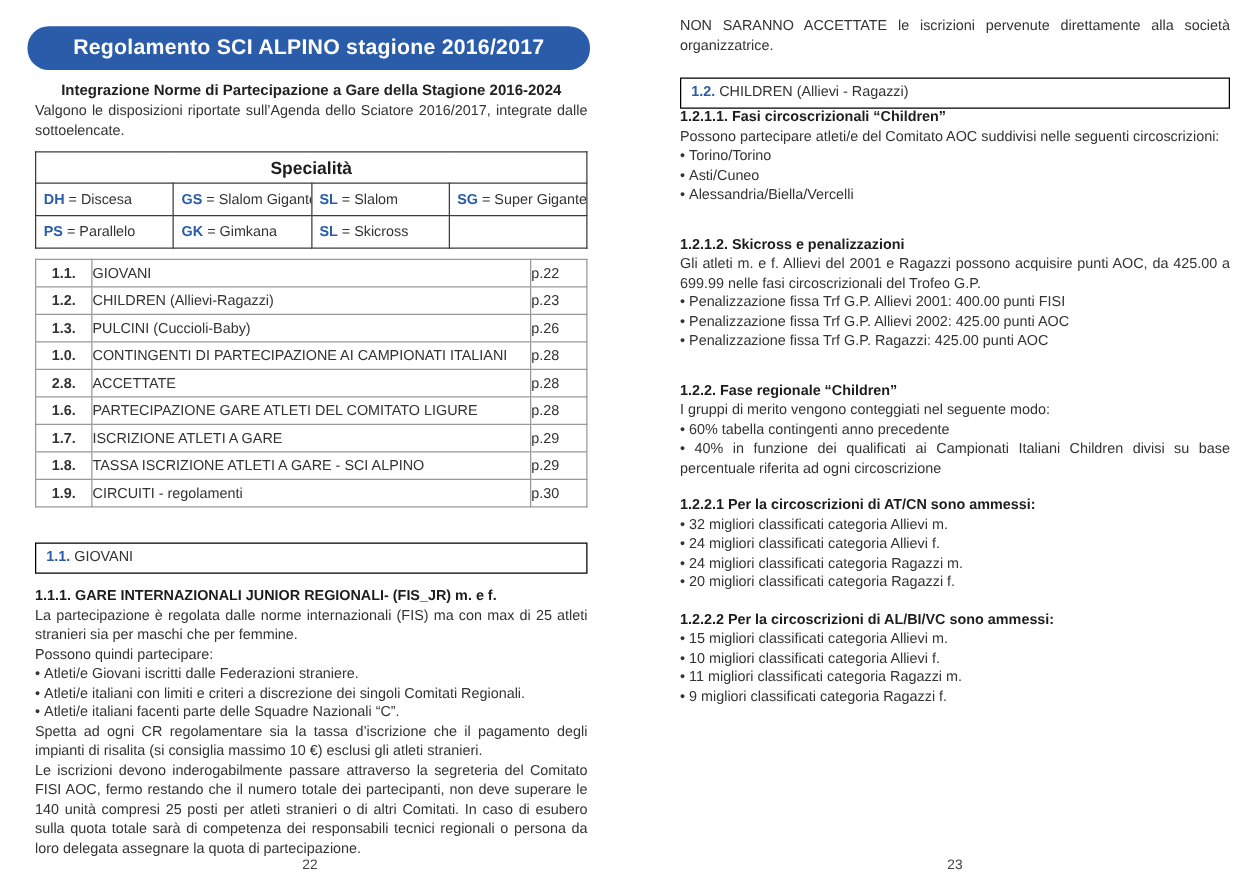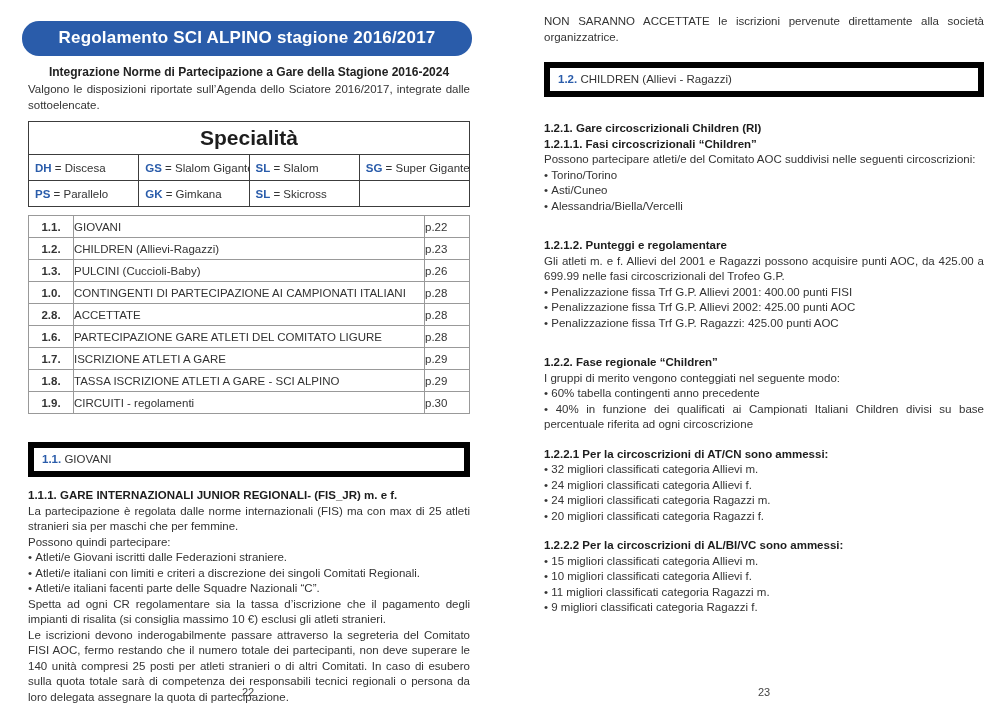--- a/index.html
+++ b/index.html
@@ -23,33 +23,33 @@
   .bullet::before{content:"•\00a0 ";}
 
   .h3{font-size:11.5px;font-weight:bold;color:#1d1d1d;margin:0;line-height:15.5px;text-align:left;}
   .mt-lg{margin-top:24px;}
   .mt-md{margin-top:14px;}
   .mt-sm{margin-top:11px;}
   .mt-xs{margin-top:2px;}
 
   .spec-table{width:100%;border-collapse:collapse;margin-top:8px;table-layout:fixed;}
   .spec-table th,.spec-table td{border:1px solid #3c3c3c;}
-  .spec-table th{font-size:21px;color:#1d1d1d;padding:4px 0;text-align:center;}
+  .spec-table th{font-size:14px;color:#1d1d1d;padding:4px 0;text-align:center;}
   .spec-table td{font-size:11.5px;padding:5px 6px;height:15px;overflow:hidden;white-space:nowrap;}
   .c1{width:23.5%;}.c2{width:27%;}.c3{width:20.5%;}.c4{width:29%;}
   .code{color:#2a5caa;font-weight:bold;}
 
   .toc-table{width:100%;border-collapse:collapse;margin-top:8px;}
   .toc-table td{border:1px solid #999;font-size:11.5px;height:21px;padding:0;color:#333;}
   .toc-num{width:44px;text-align:center;color:#2a5caa;font-weight:bold;}
   .toc-title{padding-left:9px;}
   .toc-page{width:44px;padding-left:6px;}
 
   .section-box{
-    border:6px solid #000000;margin-top:28px;padding:4px 8px;
+    border:1px solid #000000;margin-top:28px;padding:4px 8px;
     font-size:11.5px;line-height:15px;color:#333;
   }
   #page-right .section-box{margin-top:17px;}
   .sec-num{color:#2a5caa;font-weight:bold;}
 
   .pagenum{position:absolute;bottom:14px;left:0;width:100%;text-align:center;font-size:11px;color:#444;}
 </style>
 </head>
 <body>
 
@@ -150,28 +150,27 @@
 
 <div class="page" id="page-right">
 
   <p class="para">NON SARANNO ACCETTATE le iscrizioni pervenute direttamente alla società organizzatrice.</p>
 
   <div class="section-box">
     <span class="sec-num">1.2.</span>
     <span>CHILDREN (Allievi - Ragazzi)</span>
   </div>
 
-  <p class="h3 mt-lg">1.2.1. Gare circoscrizionali Children (RI)</p>
   <p class="h3">1.2.1.1. Fasi circoscrizionali “Children”</p>
   <p class="para">Possono partecipare atleti/e del Comitato AOC suddivisi nelle seguenti circoscrizioni:</p>
   <p class="bullet">Torino/Torino</p>
   <p class="bullet">Asti/Cuneo</p>
   <p class="bullet">Alessandria/Biella/Vercelli</p>
 
-  <p class="h3 mt-lg">1.2.1.2. Punteggi e regolamentare</p>
+  <p class="h3 mt-lg">1.2.1.2. Skicross e penalizzazioni</p>
   <p class="para">Gli atleti m. e f. Allievi del 2001 e Ragazzi possono acquisire punti AOC, da 425.00 a 699.99 nelle fasi circoscrizionali del Trofeo G.P.</p>
   <p class="bullet">Penalizzazione fissa Trf G.P. Allievi 2001: 400.00 punti FISI</p>
   <p class="bullet">Penalizzazione fissa Trf G.P. Allievi 2002: 425.00 punti AOC</p>
   <p class="bullet">Penalizzazione fissa Trf G.P. Ragazzi: 425.00 punti AOC</p>
 
   <p class="h3 mt-lg">1.2.2. Fase regionale “Children”</p>
   <p class="para">I gruppi di merito vengono conteggiati nel seguente modo:</p>
   <p class="bullet">60% tabella contingenti anno precedente</p>
   <p class="bullet">40% in funzione dei qualificati ai Campionati Italiani Children divisi su base percentuale riferita ad ogni circoscrizione</p>
 

